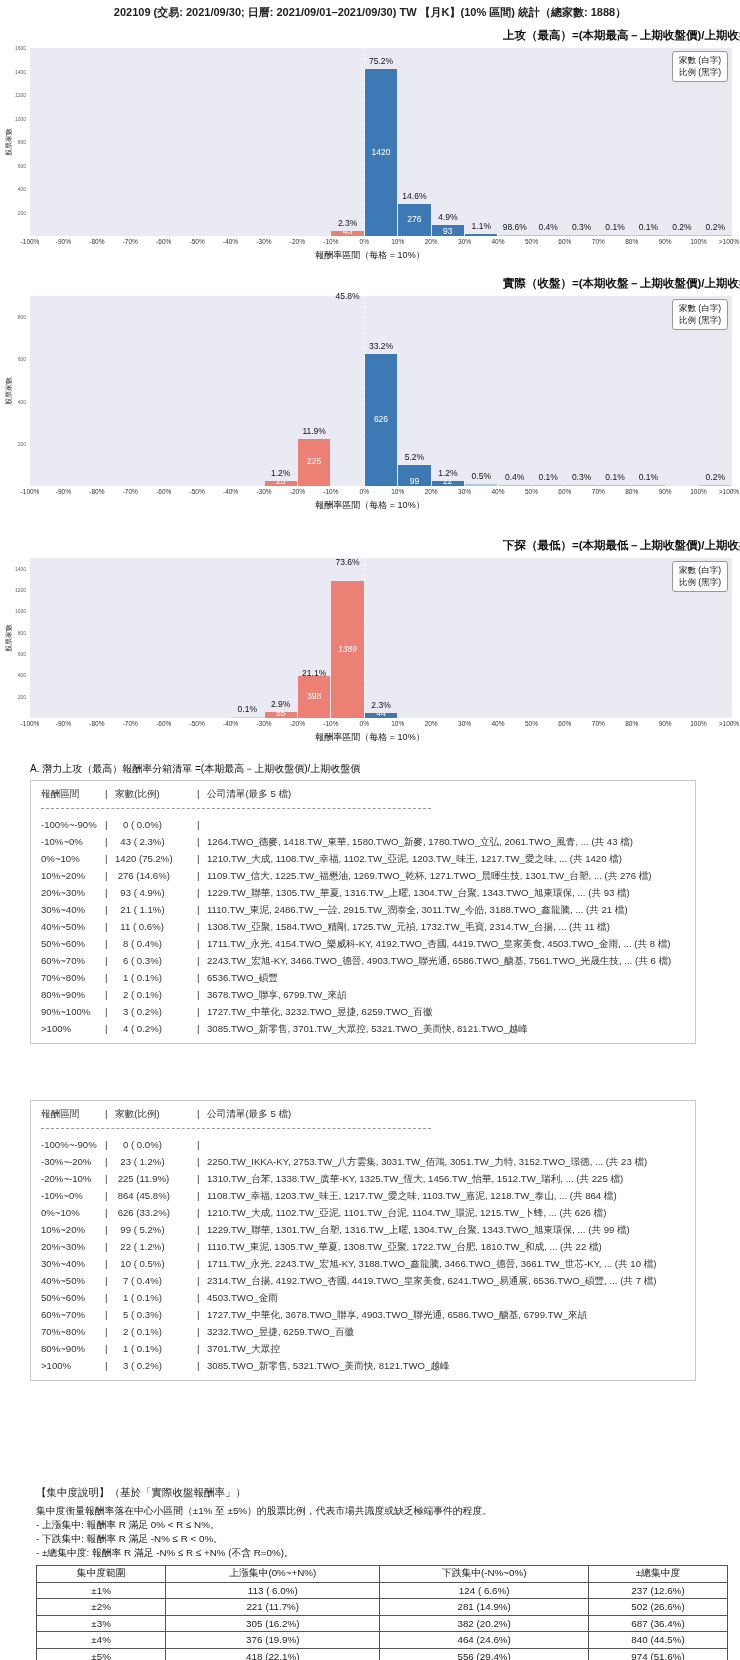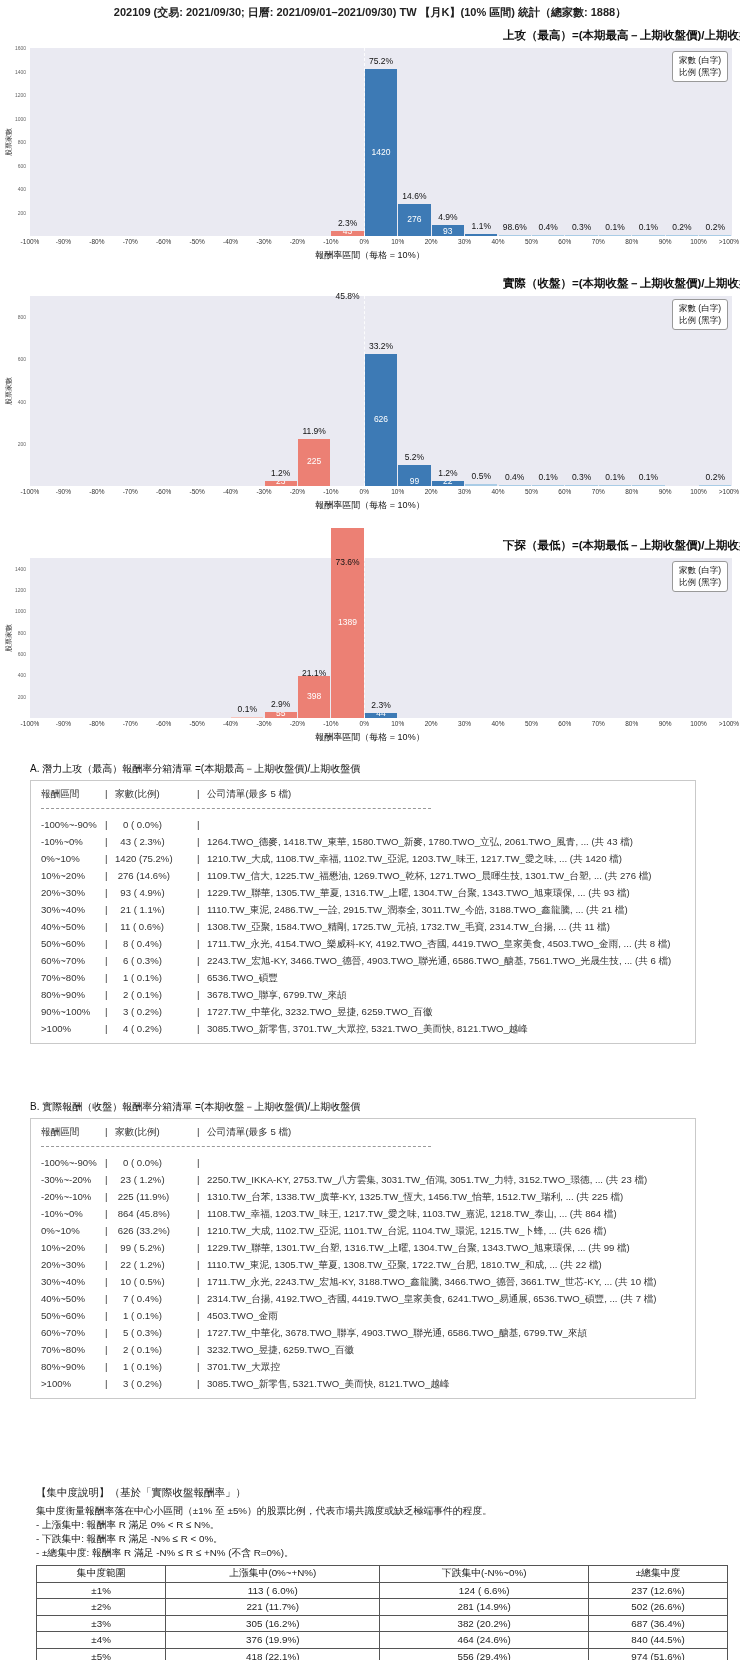--- a/index.html
+++ b/index.html
@@ -209,21 +209,21 @@
         <div class="bar" style="left: 201.071px; width: 32.4286px; height: 1.2px; background: rgb(246, 197, 189);"></div>
         <div class="pct" style="left: 217.286px; bottom: 4.2px;">0.1%</div>
         <div class="bar" style="left: 234.5px; width: 32.4286px; height: 5.86667px; background: rgb(236, 128, 116);">
           <div class="cnt" style="bottom: 0px;">55</div>
         </div>
         <div class="pct" style="left: 250.714px; bottom: 8.86667px;">2.9%</div>
         <div class="bar" style="left: 267.929px; width: 32.4286px; height: 42.4533px; background: rgb(236, 128, 116);">
           <div class="cnt" style="top: 50%; transform: translateY(-50%);">398</div>
         </div>
         <div class="pct" style="left: 284.143px; bottom: 40px;">21.1%</div>
-        <div class="bar" style="left: 301.357px; width: 32.4286px; height: 190px; background: rgb(236, 128, 116);">
+        <div class="bar" style="left: 301.357px; width: 32.4286px; height: 137px; background: rgb(236, 128, 116); font-style: italic;">
           <div class="cnt" style="top: 50%; transform: translateY(-50%);">1389</div>
         </div>
         <div class="pct" style="left: 317.571px; bottom: 151.16px;">73.6%</div>
         <div class="bar" style="left: 334.786px; width: 32.4286px; height: 4.69333px; background: rgb(61, 122, 181);">
           <div class="cnt" style="bottom: 0px;">44</div>
         </div>
         <div class="pct" style="left: 351px; bottom: 7.69333px;">2.3%</div>
         <div class="legend">
           <div>家數 (白字)</div>
           <div>比例 (黑字)</div>
@@ -277,21 +277,20 @@
         <div class="lrow"><span class="lr-range">50%~60%</span><span class="lr-sep">|</span><span class="lr-cnt">   8 ( 0.4%)</span><span class="lr-sep">|</span><span class="lr-co">1711.TW_永光, 4154.TWO_樂威科-KY, 4192.TWO_杏國, 4419.TWO_皇家美食, 4503.TWO_金雨, ... (共 8 檔)</span></div>
         <div class="lrow"><span class="lr-range">60%~70%</span><span class="lr-sep">|</span><span class="lr-cnt">   6 ( 0.3%)</span><span class="lr-sep">|</span><span class="lr-co">2243.TW_宏旭-KY, 3466.TWO_德晉, 4903.TWO_聯光通, 6586.TWO_醣基, 7561.TWO_光晟生技, ... (共 6 檔)</span></div>
         <div class="lrow"><span class="lr-range">70%~80%</span><span class="lr-sep">|</span><span class="lr-cnt">   1 ( 0.1%)</span><span class="lr-sep">|</span><span class="lr-co">6536.TWO_碩豐</span></div>
         <div class="lrow"><span class="lr-range">80%~90%</span><span class="lr-sep">|</span><span class="lr-cnt">   2 ( 0.1%)</span><span class="lr-sep">|</span><span class="lr-co">3678.TWO_聯享, 6799.TW_來頡</span></div>
         <div class="lrow"><span class="lr-range">90%~100%</span><span class="lr-sep">|</span><span class="lr-cnt">   3 ( 0.2%)</span><span class="lr-sep">|</span><span class="lr-co">1727.TW_中華化, 3232.TWO_昱捷, 6259.TWO_百徽</span></div>
         <div class="lrow"><span class="lr-range">&gt;100%</span><span class="lr-sep">|</span><span class="lr-cnt">   4 ( 0.2%)</span><span class="lr-sep">|</span><span class="lr-co">3085.TWO_新零售, 3701.TW_大眾控, 5321.TWO_美而快, 8121.TWO_越峰</span></div>
       </div>
   </div>
 
   <div class="list-sec sB">
-    <div class="list-title">B. 實際報酬（收盤）報酬率分箱清單 =(本期收盤－上期收盤價)/上期收盤價</div>
     <div class="list-box">
         <div class="lrow"><span class="lr-range">報酬區間</span><span class="lr-sep">|</span><span class="lr-cnt">家數(比例)</span><span class="lr-sep">|</span><span class="lr-co">公司清單(最多 5 檔)</span></div>
         <div class="dash"></div>
         <div class="lrow"><span class="lr-range">-100%~-90%</span><span class="lr-sep">|</span><span class="lr-cnt">   0 ( 0.0%)</span><span class="lr-sep">|</span><span class="lr-co"></span></div>
         <div class="lrow"><span class="lr-range">-30%~-20%</span><span class="lr-sep">|</span><span class="lr-cnt">  23 ( 1.2%)</span><span class="lr-sep">|</span><span class="lr-co">2250.TW_IKKA-KY, 2753.TW_八方雲集, 3031.TW_佰鴻, 3051.TW_力特, 3152.TWO_璟德, ... (共 23 檔)</span></div>
         <div class="lrow"><span class="lr-range">-20%~-10%</span><span class="lr-sep">|</span><span class="lr-cnt"> 225 (11.9%)</span><span class="lr-sep">|</span><span class="lr-co">1310.TW_台苯, 1338.TW_廣華-KY, 1325.TW_恆大, 1456.TW_怡華, 1512.TW_瑞利, ... (共 225 檔)</span></div>
         <div class="lrow"><span class="lr-range">-10%~0%</span><span class="lr-sep">|</span><span class="lr-cnt"> 864 (45.8%)</span><span class="lr-sep">|</span><span class="lr-co">1108.TW_幸福, 1203.TW_味王, 1217.TW_愛之味, 1103.TW_嘉泥, 1218.TW_泰山, ... (共 864 檔)</span></div>
         <div class="lrow"><span class="lr-range">0%~10%</span><span class="lr-sep">|</span><span class="lr-cnt"> 626 (33.2%)</span><span class="lr-sep">|</span><span class="lr-co">1210.TW_大成, 1102.TW_亞泥, 1101.TW_台泥, 1104.TW_環泥, 1215.TW_卜蜂, ... (共 626 檔)</span></div>
         <div class="lrow"><span class="lr-range">10%~20%</span><span class="lr-sep">|</span><span class="lr-cnt">  99 ( 5.2%)</span><span class="lr-sep">|</span><span class="lr-co">1229.TW_聯華, 1301.TW_台塑, 1316.TW_上曜, 1304.TW_台聚, 1343.TWO_旭東環保, ... (共 99 檔)</span></div>
         <div class="lrow"><span class="lr-range">20%~30%</span><span class="lr-sep">|</span><span class="lr-cnt">  22 ( 1.2%)</span><span class="lr-sep">|</span><span class="lr-co">1110.TW_東泥, 1305.TW_華夏, 1308.TW_亞聚, 1722.TW_台肥, 1810.TW_和成, ... (共 22 檔)</span></div>

